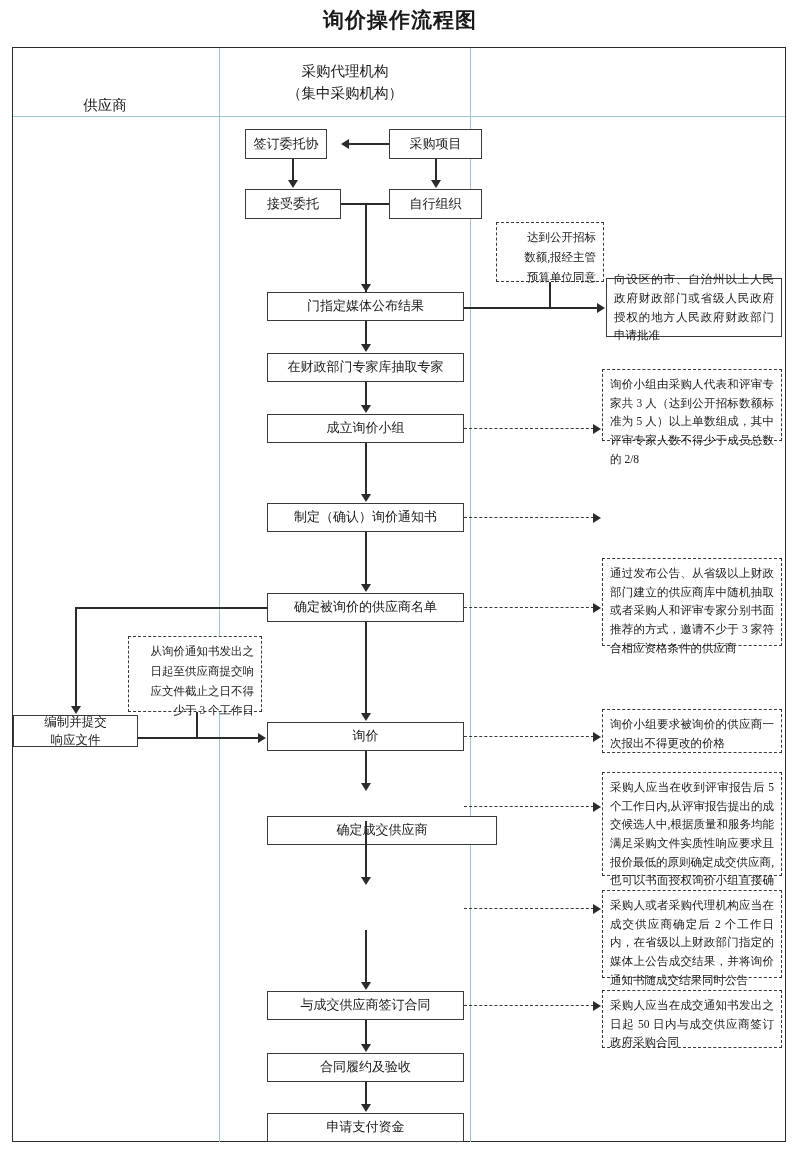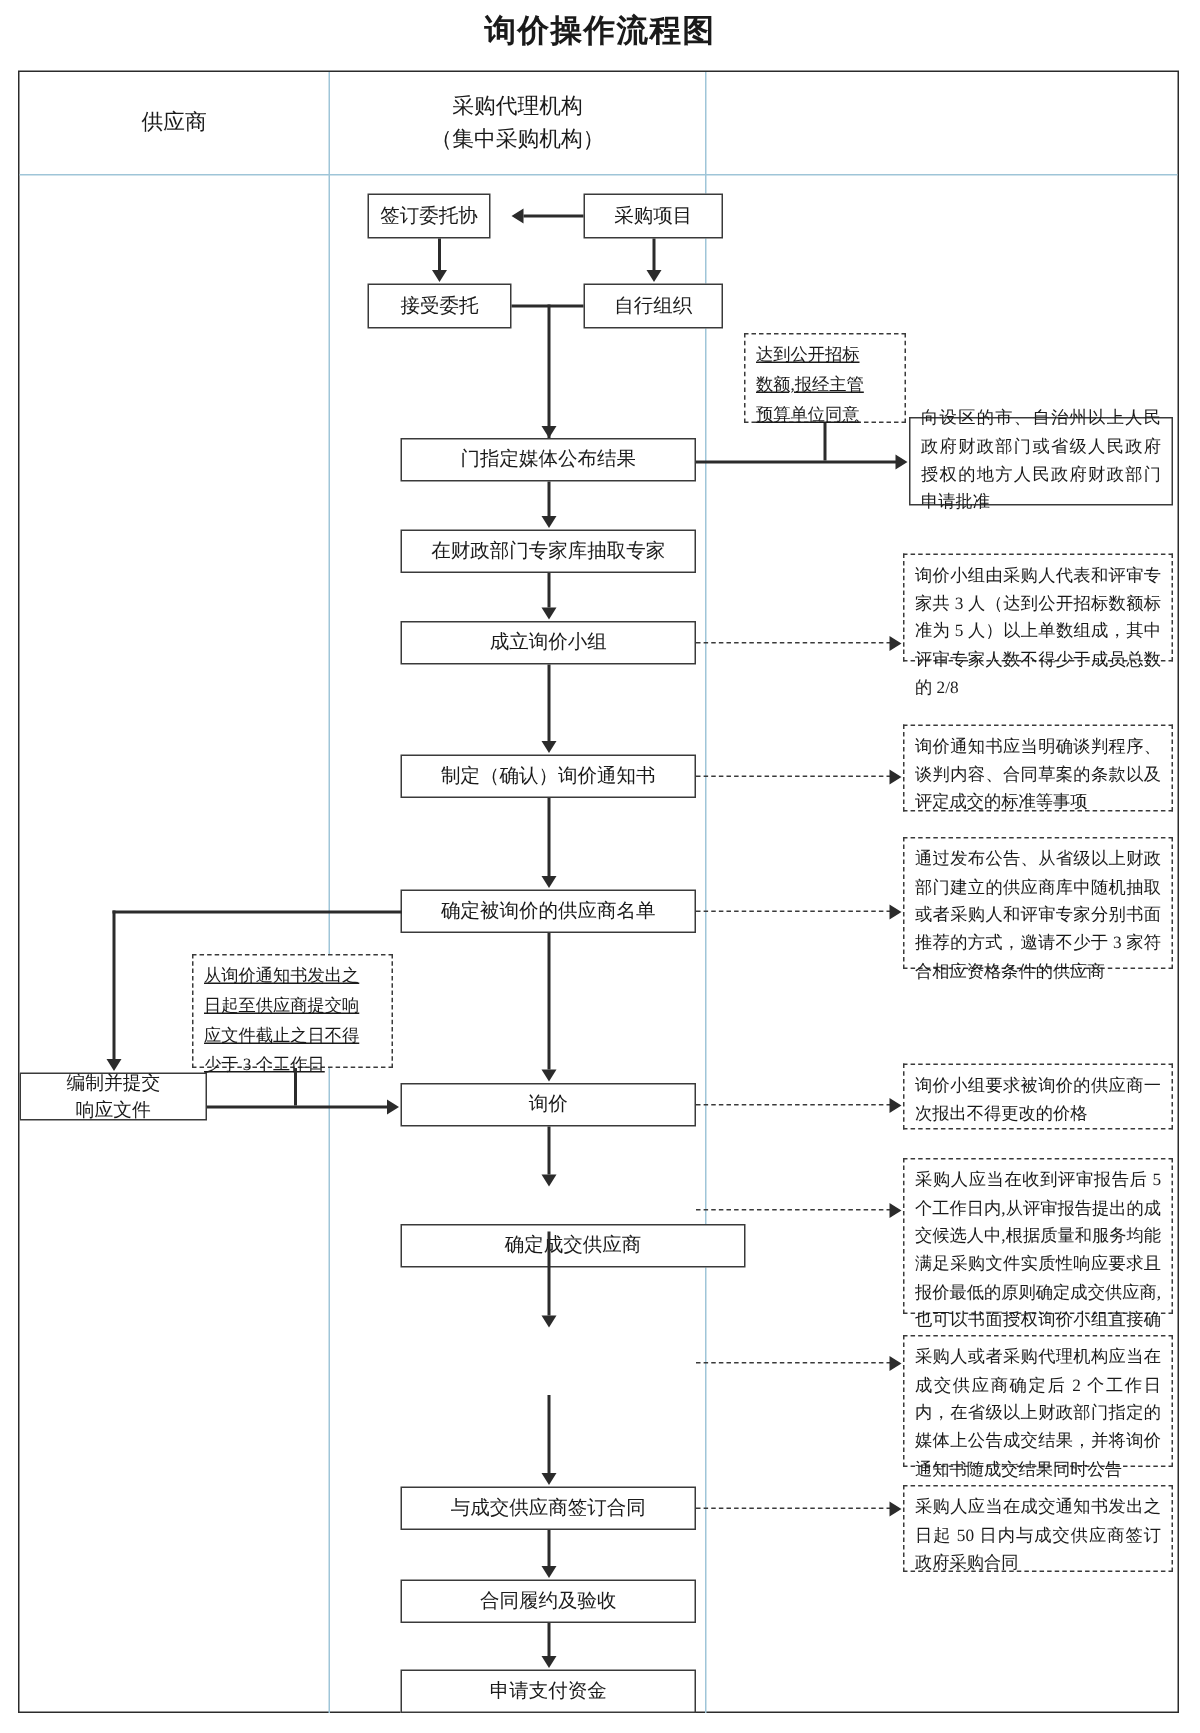--- a/index.html
+++ b/index.html
@@ -56,21 +56,21 @@
     top:48px;
     height:68px;
     display:flex;
     flex-direction:column;
     align-items:center;
     justify-content:center;
     font-size:14.5px;
     line-height:1.55;
     text-align:center;
   }
-  #head-1{left:13px; width:206px;}
+  #head-1{left:2px; width:206px;justify-content:flex-end;}
   #head-2{left:220px; width:250px;}
   #head-3{left:471px; width:314px;}
 
   
   .node{
     position:absolute;
     box-sizing:border-box;
     border:1px solid #3a3a3a;
     background:#fff;
     display:flex;
@@ -87,21 +87,21 @@
     position:absolute;
     box-sizing:border-box;
     border:1px dashed #3a3a3a;
     background:#fff;
     font-size:11.5px;
     line-height:1.62;
     padding:5px 7px;
     text-align:justify;
     text-justify:inter-ideograph;
   }
-  .note.centered{text-align:left;text-decoration:underline;}
+  .note.centered{text-align:right;}
   
   .ln{position:absolute;background:#2b2b2b;}
   .ln.v{width:1.6px;}
   .ln.h{height:1.6px;}
   .dln{position:absolute;}
   .dln.h{
     height:0;
     border-top:1.4px dashed #3a3a3a;
   }
   .arrow{
@@ -178,21 +178,20 @@
   <div class="node" style="left:267px; top:1113px; width:197px; height:29px;">申请支付资金</div>
 
   <div class="node" style="left:606px; top:278px; width:176px; height:59px; font-size:11.5px; line-height:1.62; text-align:justify; text-justify:inter-ideograph; justify-content:flex-start; padding:4px 7px;">向设区的市、自治州以上人民政府财政部门或省级人民政府授权的地方人民政府财政部门申请批准</div>
 
   <div class="note centered" style="left:496px; top:222px; width:108px; height:60px; white-space:pre-line; line-height:1.72;">达到公开招标
 数额,报经主管
 预算单位同意</div>
 
   <div class="note" style="left:602px; top:369px; width:180px; height:72px;">询价小组由采购人代表和评审专家共 3 人（达到公开招标数额标准为 5 人）以上单数组成，其中评审专家人数不得少于成员总数的 2/8</div>
 
-  <div class="note" style="left:602px; top:483px; width:180px; height:58px;">询价通知书应当明确谈判程序、谈判内容、合同草案的条款以及评定成交的标准等事项</div>
 
   <div class="note" style="left:602px; top:558px; width:180px; height:88px;">通过发布公告、从省级以上财政部门建立的供应商库中随机抽取或者采购人和评审专家分别书面推荐的方式，邀请不少于 3 家符合相应资格条件的供应商</div>
 
   <div class="note centered" style="left:128px; top:636px; width:134px; height:76px; white-space:pre-line; line-height:1.72;">从询价通知书发出之
 日起至供应商提交响
 应文件截止之日不得
 少于 3 个工作日</div>
 
   <div class="note" style="left:602px; top:709px; width:180px; height:44px;">询价小组要求被询价的供应商一次报出不得更改的价格</div>
 

